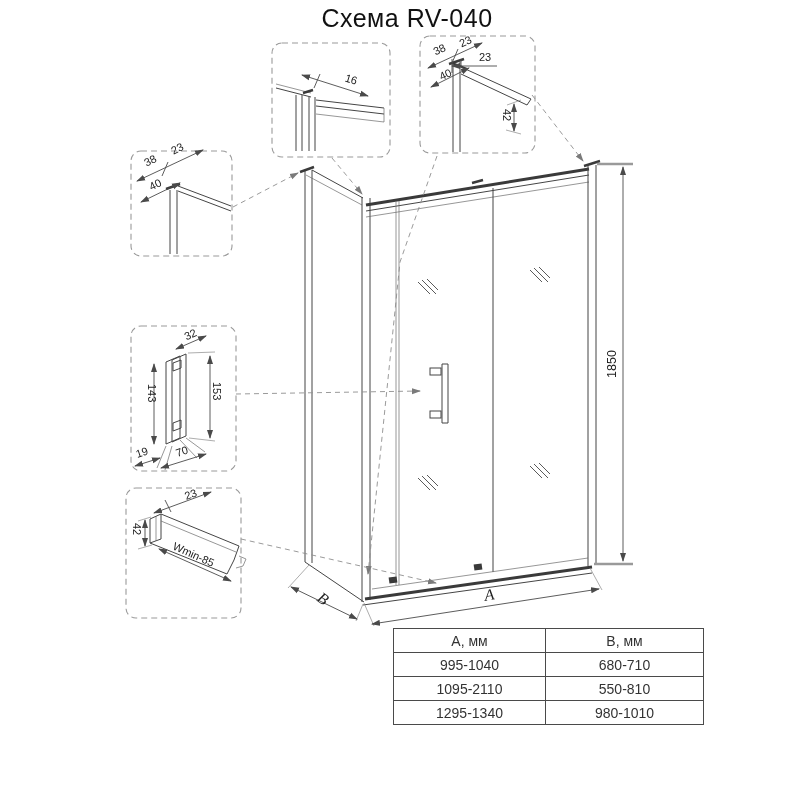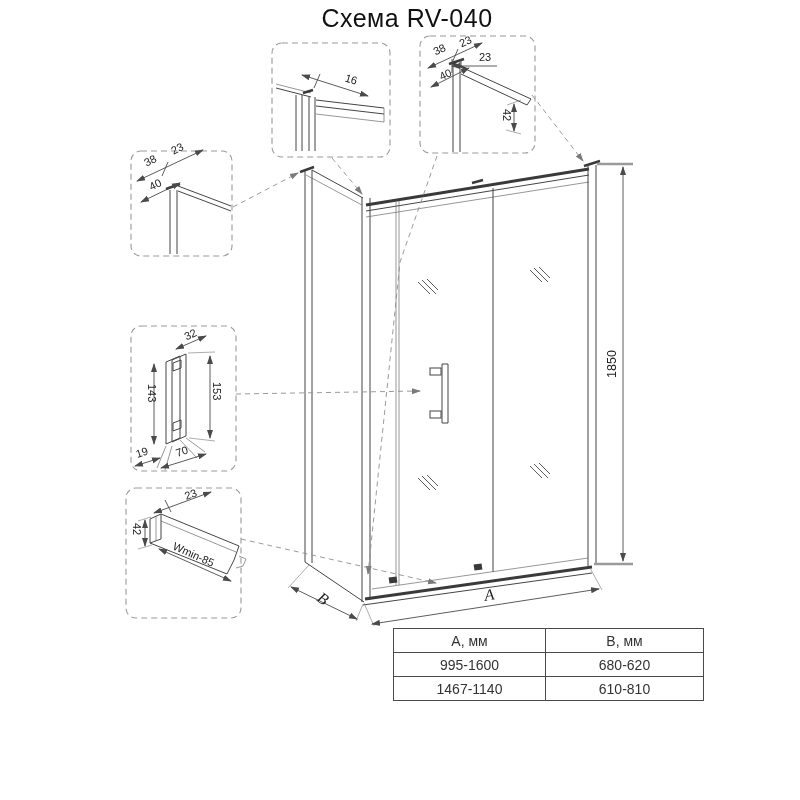--- a/index.html
+++ b/index.html
@@ -254,21 +254,25 @@
 
 <table class="dim-table">
   <thead>
     <tr>
       <th class="col-a">А, мм</th>
       <th class="col-b">В, мм</th>
     </tr>
   </thead>
   <tbody>
     <tr>
-      <td>995-1600</td>
-      <td>680-620</td>
-    </tr>
-    <tr>
-      <td>1467-1140</td>
-      <td>610-810</td>
+      <td>995-1040</td>
+      <td>680-710</td>
+    </tr>
+    <tr>
+      <td>1095-2110</td>
+      <td>550-810</td>
+    </tr>
+    <tr>
+      <td>1295-1340</td>
+      <td>980-1010</td>
     </tr>
   </tbody>
 </table>
 
 </body></html>

